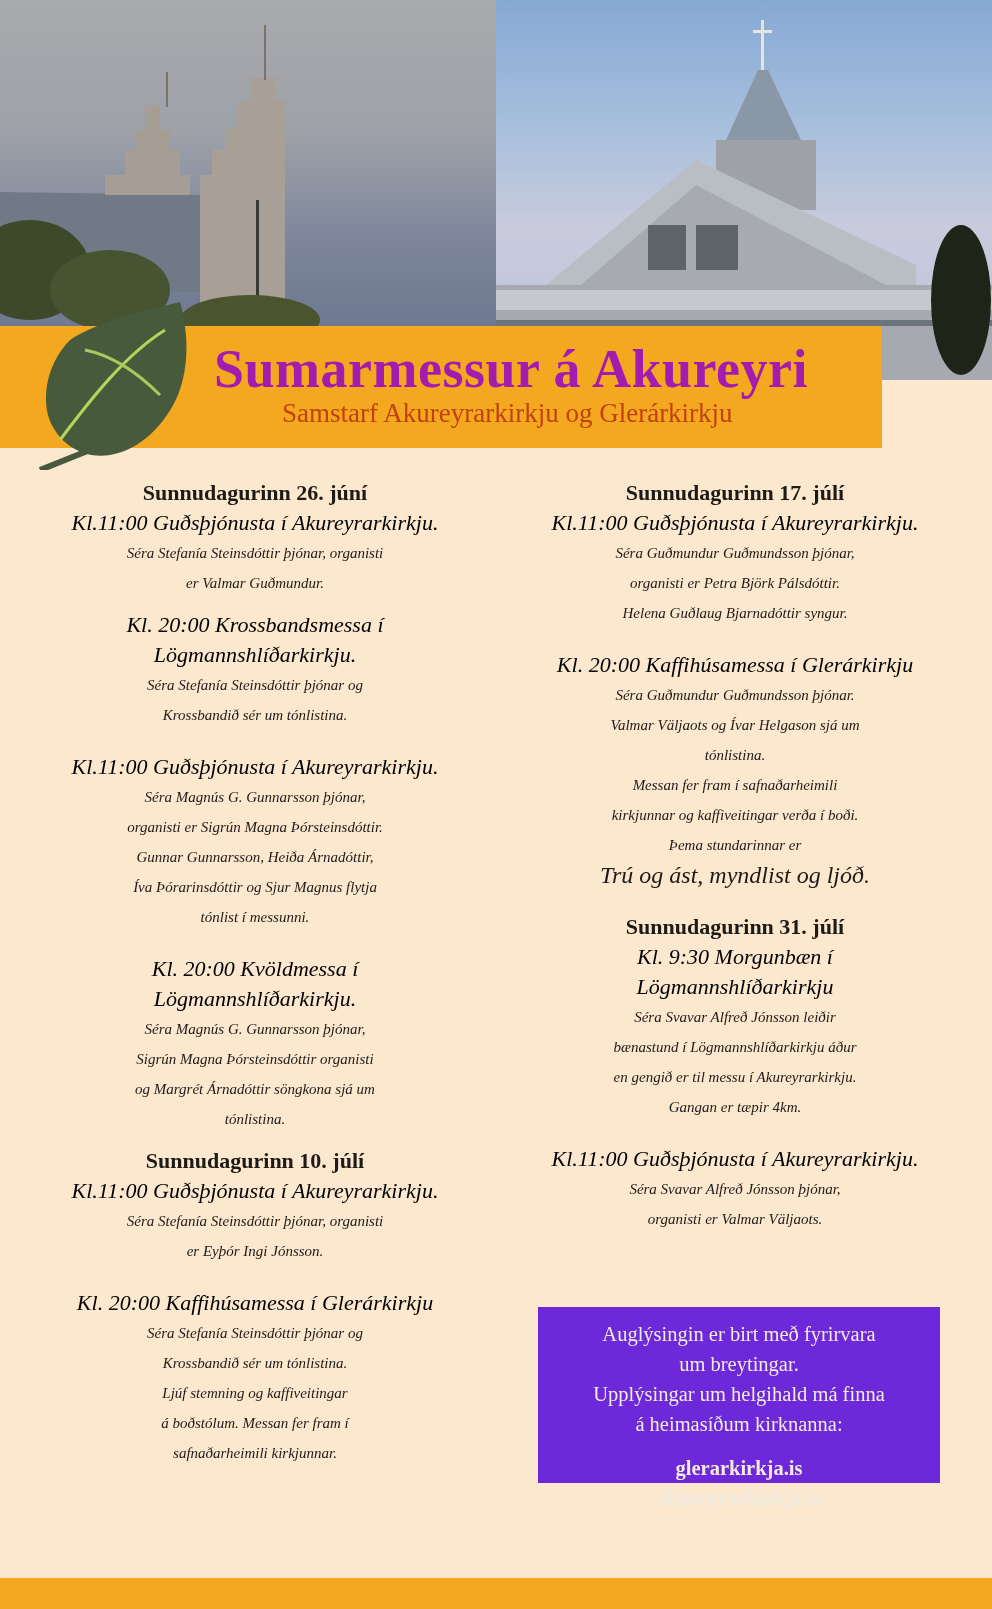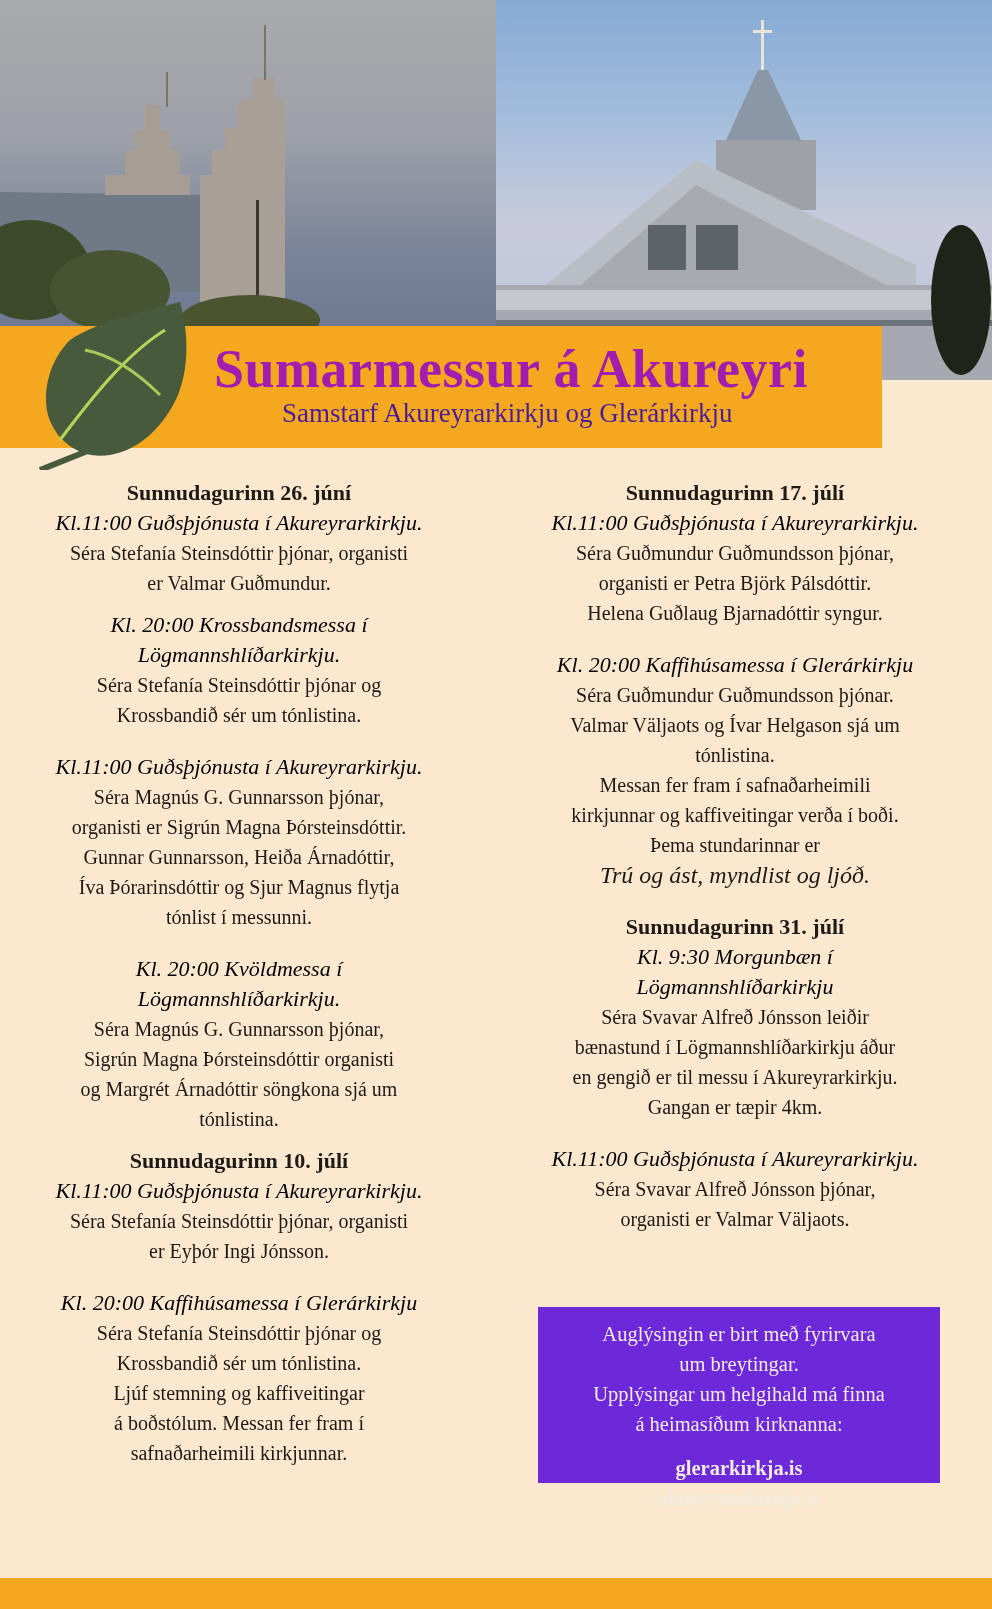--- a/index.html
+++ b/index.html
@@ -26,31 +26,31 @@
       position: absolute; left: 0; top: 326px; width: 882px; height: 122px;
       background: #f3a81f;
     }
     .title {
       position: absolute; left: 214px; top: 338px;
       font-size: 54px; font-weight: bold; color: #a21caf;
       letter-spacing: 0.5px; white-space: nowrap;
     }
     .subtitle {
       position: absolute; left: 282px; top: 398px;
-      font-size: 27px; color: #4c1d95; white-space: nowrap;
+      font-size: 27px; color: #c2410c; white-space: nowrap;
     }
     .leaf { position: absolute; left: 30px; top: 300px; width: 190px; height: 170px; }
 
     .col { position: absolute; top: 478px; text-align: center; color: #1e1a16; }
-    .col-left { left: 4px; width: 470px; }
+    .col-left { left: 20px; width: 470px; }
     .col-right { left: 500px; width: 470px; }
 
     .day { font-weight: bold; font-size: 22px; line-height: 30px; }
     .svc { font-style: italic; color: #000000; font-size: 22px; line-height: 30px; }
-    .desc { font-size: 20px; line-height: 30px; }
+    .desc { font-size: 15px; line-height: 30px; font-style: italic; }
     .desc-it { font-style: italic; font-size: 24px; line-height: 30px; }
     .gap-s { height: 12px; }
     .gap-l { height: 22px; }
 
     .notice {
       position: absolute; left: 538px; top: 1307px; width: 402px; height: 150px;
       background: #6d28d9; color: #f1ecdf; text-align: center;
       padding: 12px 0 14px 0;
       font-size: 20.5px; line-height: 30px;
     }

